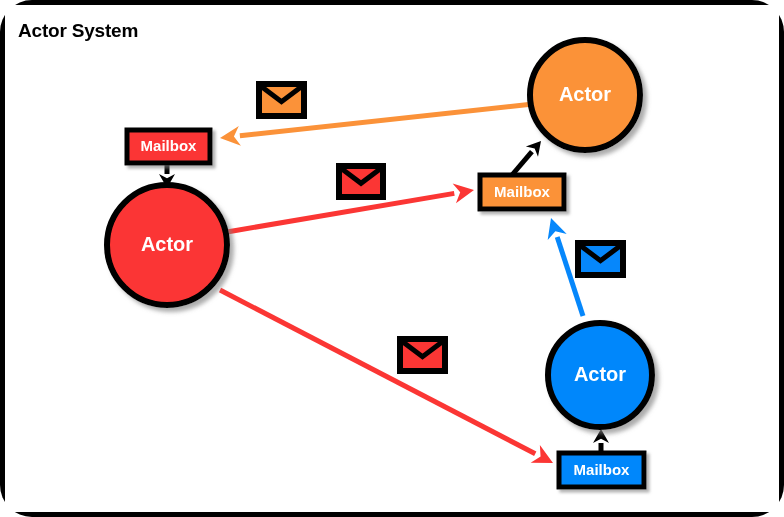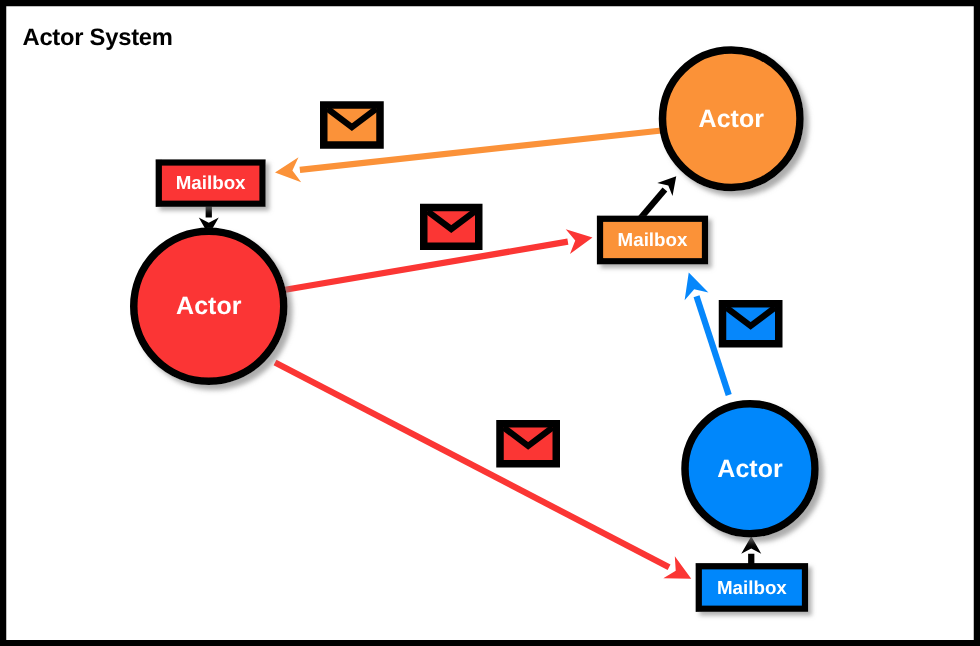--- a/index.html
+++ b/index.html
@@ -7,20 +7,21 @@
     padding: 0;
     background: #ffffff;
   }
   #canvas {
     position: relative;
     width: 784px;
     height: 517px;
     background: #ffffff;
     overflow: hidden;
     font-family: "Liberation Sans", sans-serif;
+    border-radius: 32px;
   }
   
   #frame {
     position: absolute;
     left: 0; top: 0;
     width: 784px; height: 517px;
     box-sizing: border-box;
     border: 5px solid #000000;
     background: #ffffff;
   }

